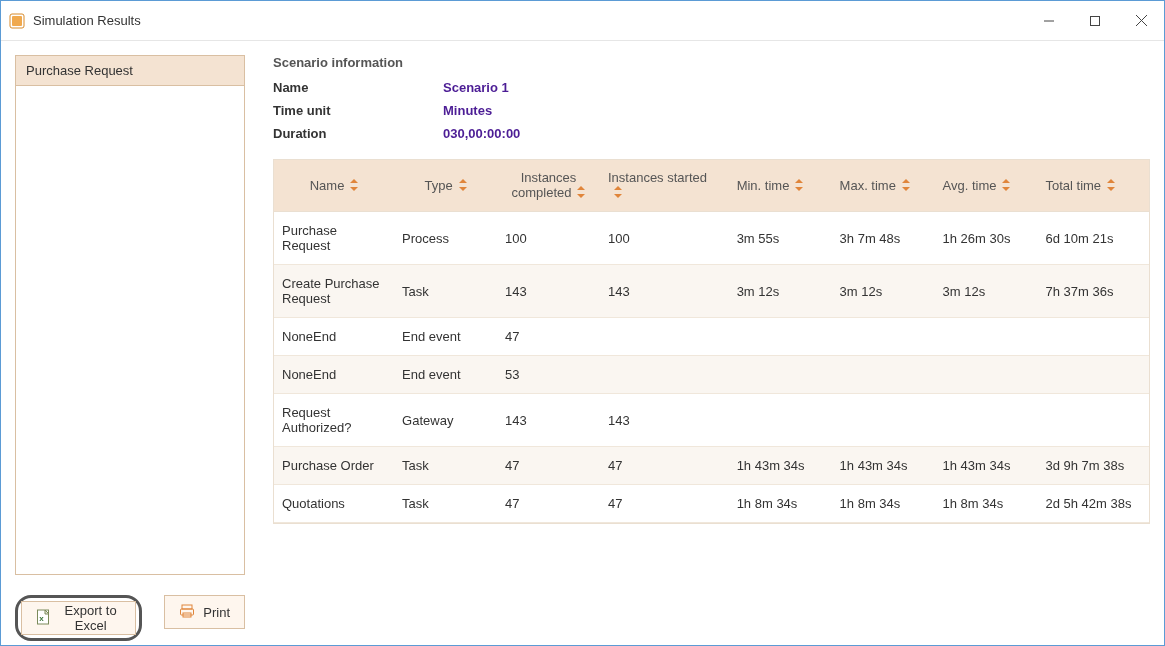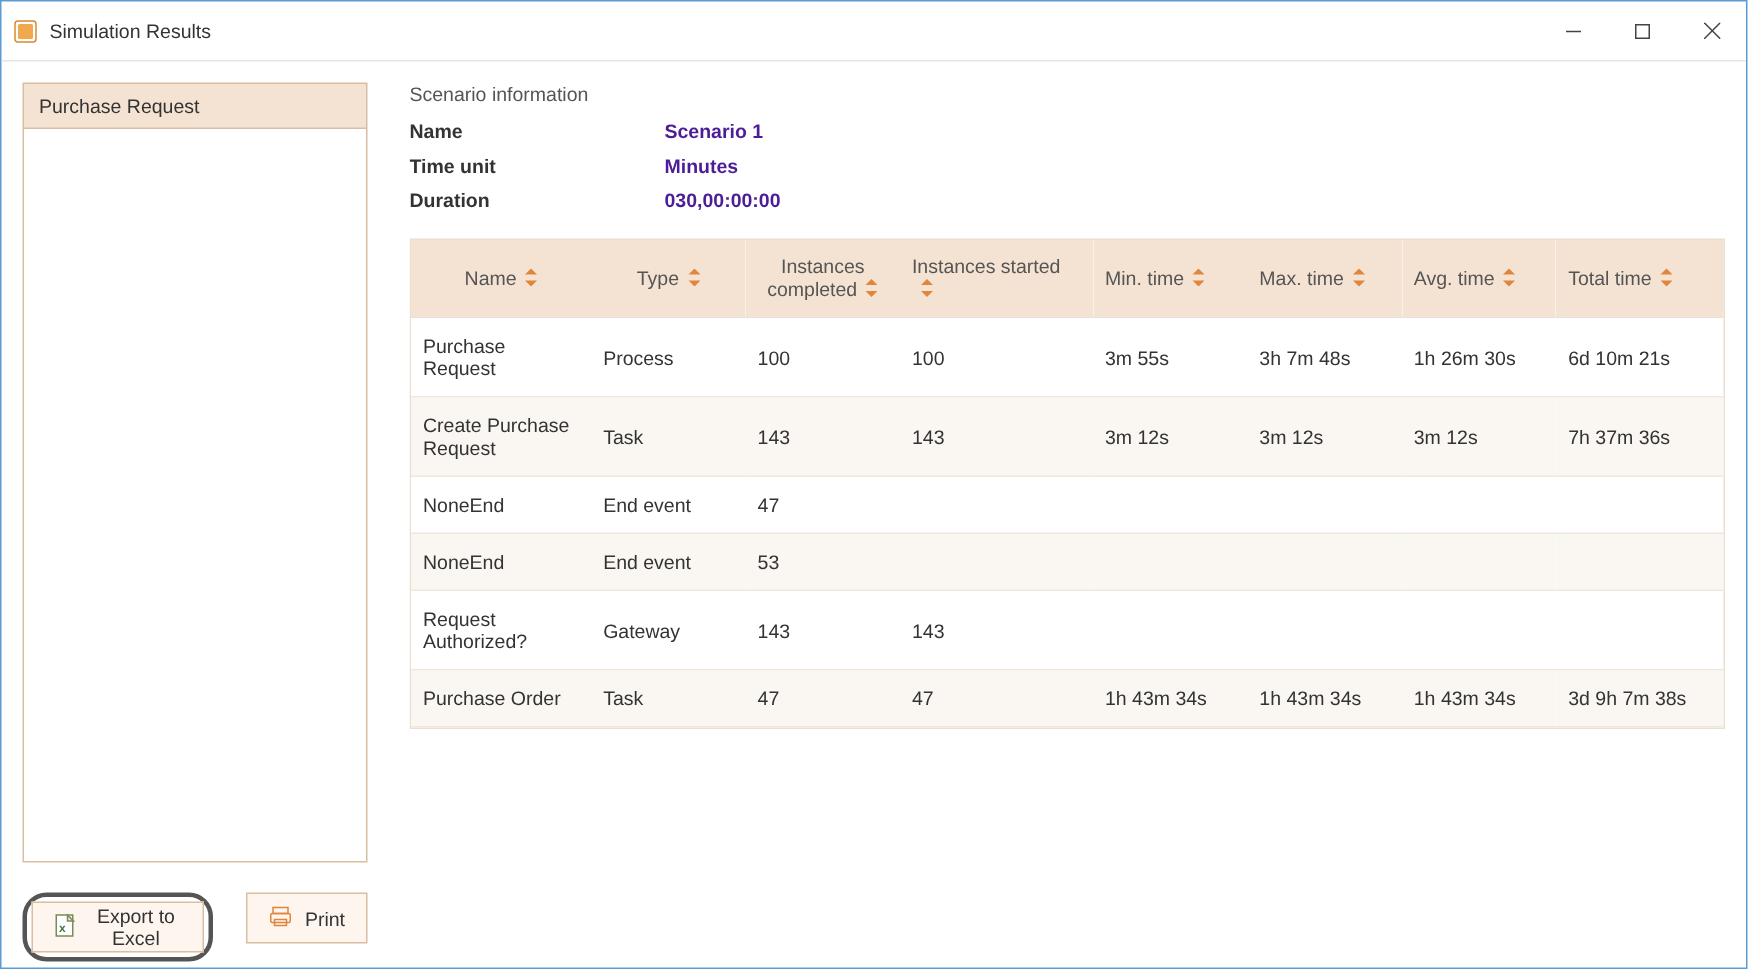--- a/index.html
+++ b/index.html
@@ -83,21 +83,21 @@
     display:inline-flex;
   }
   .highlight-ring .flat-btn { margin:0; }
   .right-pane {
     flex:1;
     overflow:hidden;
     display:flex;
     flex-direction:column;
   }
   .section-title {
-    font-weight:400;
+    font-weight:700;
     color:#555;
     margin-bottom:6px;
   }
   .info-row {
     display:flex;
     padding:4px 0;
   }
   .info-label { width:170px; font-weight:600; color:#333;}
   .info-value { color:#4c1d95;font-weight:bold; }
   .table-wrap {
@@ -324,17 +324,27 @@
             <tr>
               <td>Purchase Order</td>
               <td>Task</td>
               <td>47</td>
               <td>47</td>
               <td>1h 43m 34s</td>
               <td>1h 43m 34s</td>
               <td>1h 43m 34s</td>
               <td>3d 9h 7m 38s</td>
             </tr>
+            <tr>
+              <td>Quotations</td>
+              <td>Task</td>
+              <td>47</td>
+              <td>47</td>
+              <td>1h 8m 34s</td>
+              <td>1h 8m 34s</td>
+              <td>1h 8m 34s</td>
+              <td>2d 5h 42m 38s</td>
+            </tr>
           </tbody>
       </table>
     </div>
   </div>
 </div>
 
 </body></html>

